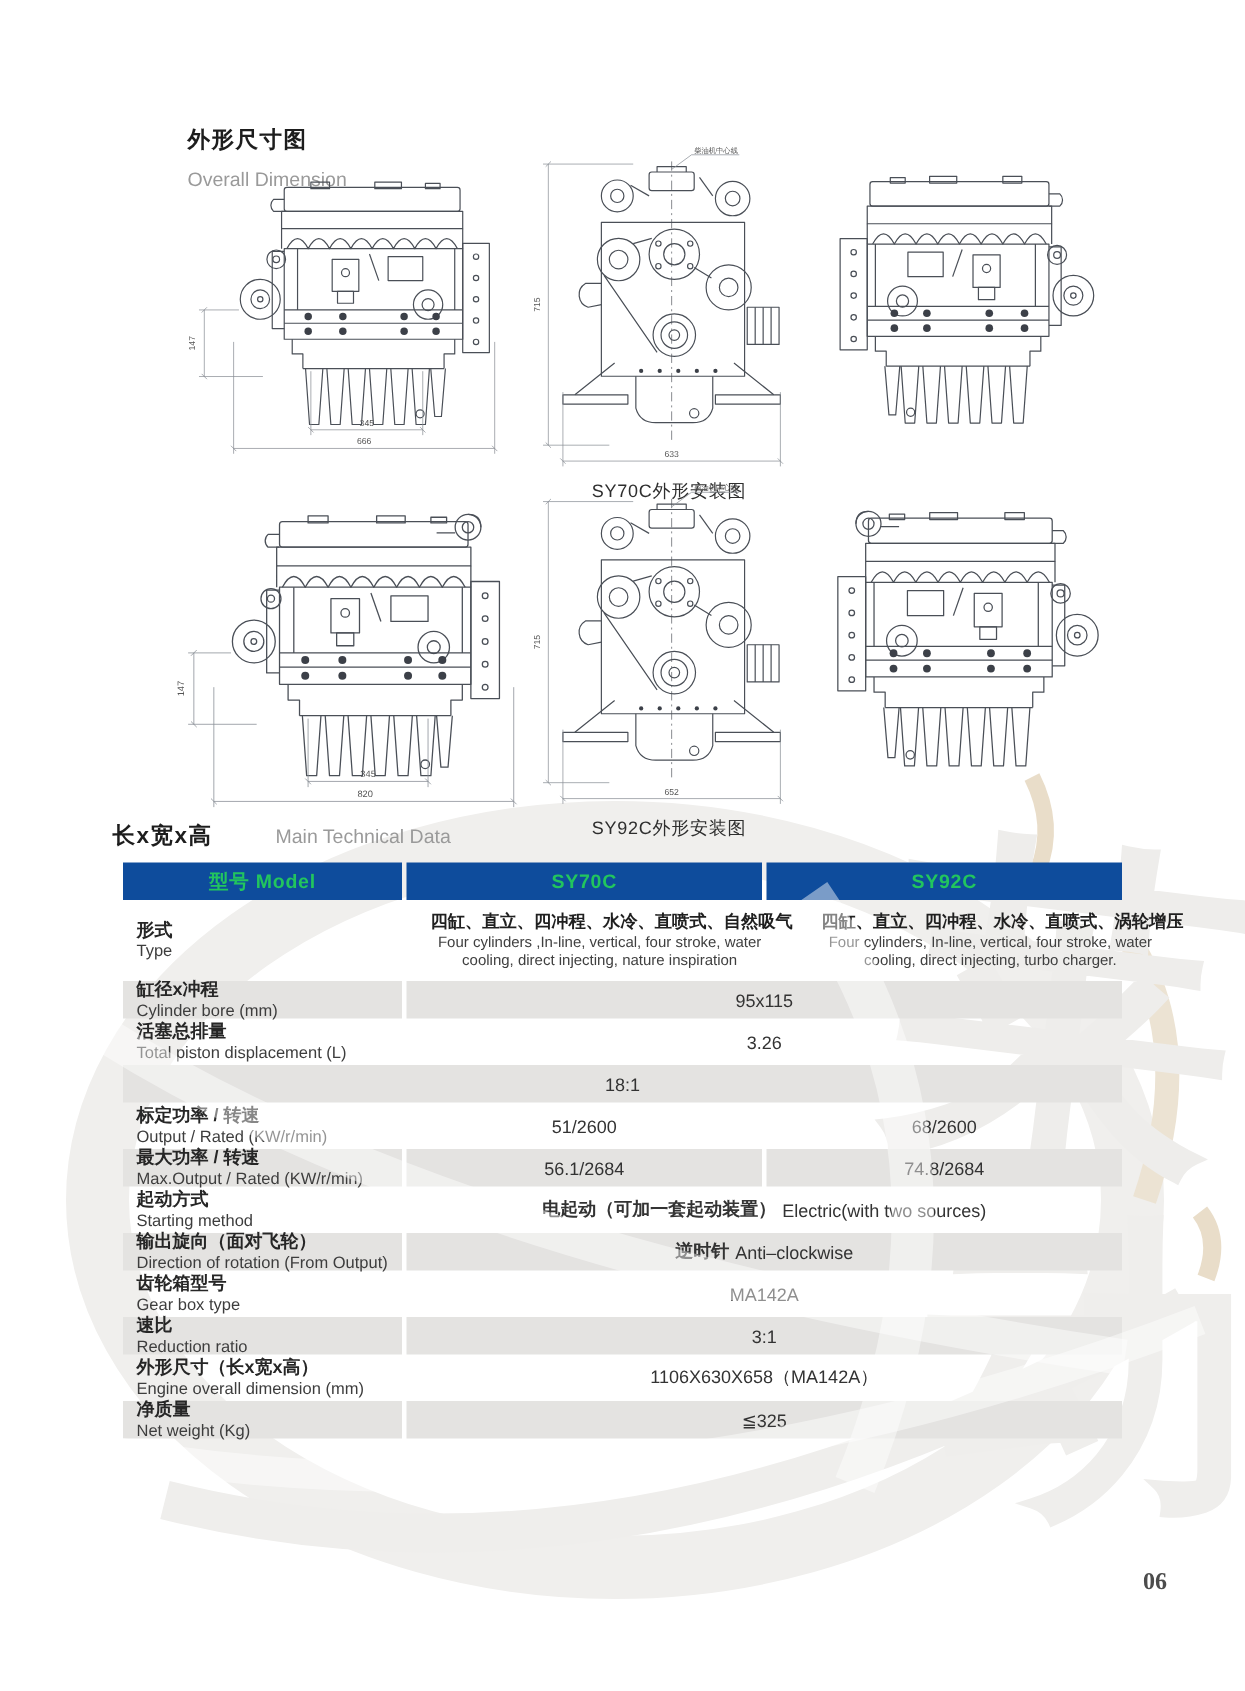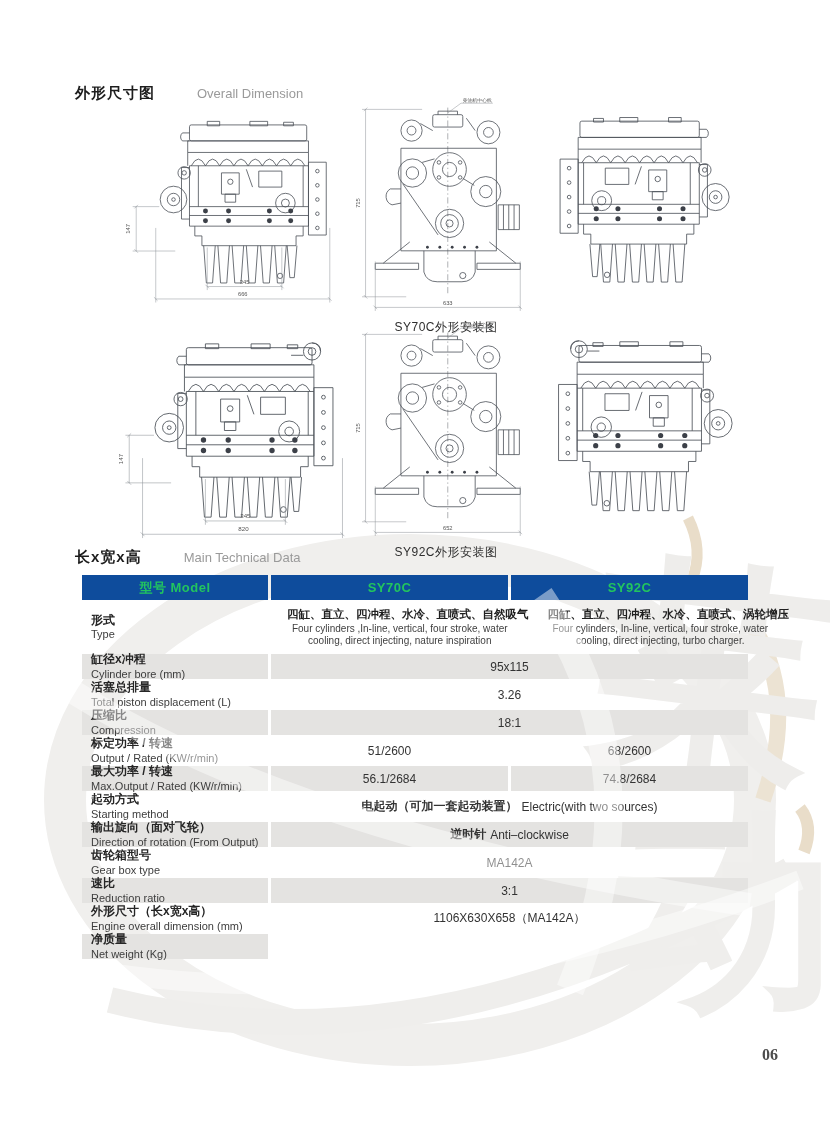--- a/index.html
+++ b/index.html
@@ -150,21 +150,21 @@
             <circle cx="100" cy="158" r="1.6"></circle>
             <circle cx="114" cy="158" r="1.6"></circle>
             <circle cx="128" cy="158" r="1.6"></circle>
         </g>
       </g>
     </defs>
   </svg>
 
   <div class="content">
 
-    <div class="sec-title" style="left:75px;top:84px;">
+    <div class="sec-title" style="left:92px;top:84px;flex-direction:column;">
       <span class="sec-zh">外形尺寸图</span>
       <span class="sec-en">Overall Dimension</span>
     </div>
 
     <div class="diag" style="left:122px;top:116px;width:222px;height:191px;">
       <svg viewBox="0 0 250 215">
         <use href="#side-eng" x="26" y="6"></use>
         <g stroke="#8a8f96" stroke-width="0.55" fill="none">
           <path d="M16,102 V152 M12,102 H42 M12,152 H60"></path>
           <path d="M96,148 V196 M180,148 V196 M96,192 H180"></path>
@@ -302,24 +302,20 @@
         <div class="trow">
           <div class="tlabel">
             <div class="lzh">活塞总排量</div>
             <div class="len">Total piston displacement (L)</div>
           </div>
           <div class="tvals">
             <div class="tspan">3.26</div>
           </div>
         </div>
         <div class="trow alt">
-          <div class="tlabel">
-            <div class="lzh">压缩比</div>
-            <div class="len">Compression</div>
-          </div>
           <div class="tvals">
             <div class="tspan">18:1</div>
           </div>
         </div>
         <div class="trow">
           <div class="tlabel">
             <div class="lzh">标定功率 / 转速</div>
             <div class="len">Output / Rated (KW/r/min)</div>
           </div>
           <div class="tvals">
@@ -385,20 +381,23 @@
             <div class="len">Engine overall dimension (mm)</div>
           </div>
           <div class="tvals">
             <div class="tspan">1106X630X658（MA142A）</div>
           </div>
         </div>
         <div class="trow alt">
           <div class="tlabel">
             <div class="lzh">净质量</div>
             <div class="len">Net weight (Kg)</div>
+          </div>
+          <div class="tvals">
+            <div class="tspan">≦325</div>
           </div>
         </div>
       </div>
 
     <div class="pagenum">06</div>
   </div>
 
   <svg class="layer arcs" width="830" height="1127">
     <g fill="none" stroke="rgba(255,255,255,0.45)">
       <path d="M70,690 Q310,840 750,905" stroke-width="24"></path>

